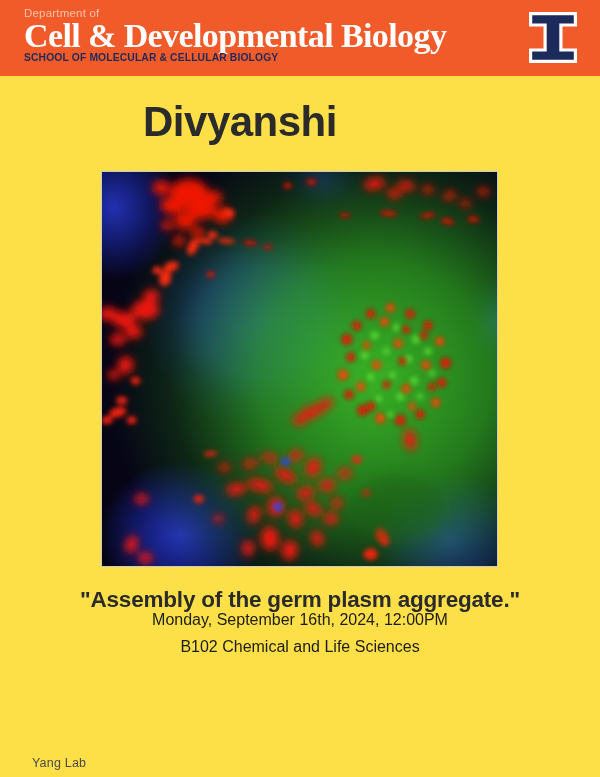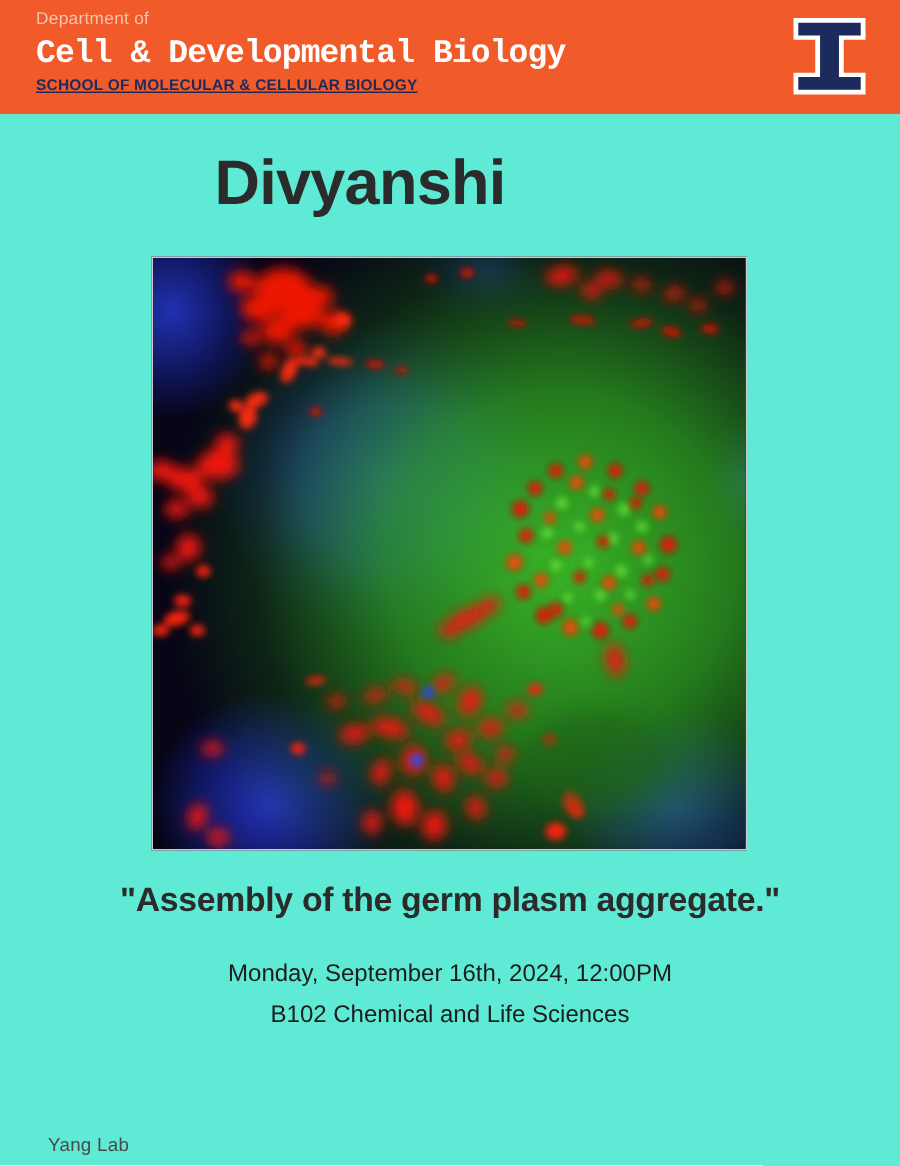--- a/index.html
+++ b/index.html
@@ -8,21 +8,21 @@
     padding: 0;
     background: #ffffff;
   }
   body {
     font-family: "Liberation Sans", sans-serif;
   }
   .page {
     position: relative;
     width: 600px;
     height: 777px;
-    background: #5eead4;
+    background: #fde047;
     overflow: hidden;
   }
 
   
   .header-band {
     position: absolute;
     left: 0;
     top: 0;
     width: 600px;
     height: 76px;
@@ -38,39 +38,38 @@
   .dept-eyebrow {
     font-family: "Liberation Sans", sans-serif;
     font-size: 11.5px;
     font-weight: 400;
     letter-spacing: 0.2px;
     color: #f6c3ae;
     line-height: 15px;
     margin: 0 0 1px 0;
   }
   .dept-name {
-    font-family: Liberation Mono, monospace;
-    font-size: 22px;
+    font-family: Liberation Serif, serif;
+    font-size: 34px;
     font-weight: bold;
     letter-spacing: -0.6px;
     color: #ffffff;
     line-height: 27px;
     margin: 0;
     white-space: nowrap;
   }
   .school-line {
     font-family: "Liberation Sans", sans-serif;
     font-size: 10.3px;
     font-weight: bold;
     letter-spacing: 0.15px;
     color: #1d2a5c;
     line-height: 14px;
     margin: 2px 0 0 0;
     white-space: nowrap;
-    text-decoration: underline;
   }
 
   
   .logo-wrap {
     position: absolute;
     right: 17px;
     top: 9px;
     width: 60px;
     height: 57px;
   }
@@ -147,21 +146,21 @@
     color: #2b2b2b;
     line-height: 28px;
     letter-spacing: -0.2px;
     margin: 0;
   }
 
   
   .details {
     position: absolute;
     left: 0;
-    top: 636px;
+    top: 606px;
     width: 600px;
     text-align: center;
   }
   .detail-line {
     font-family: "Liberation Sans", sans-serif;
     font-size: 16px;
     font-weight: 400;
     color: #1c1c1c;
     line-height: 27px;
     margin: 0;

